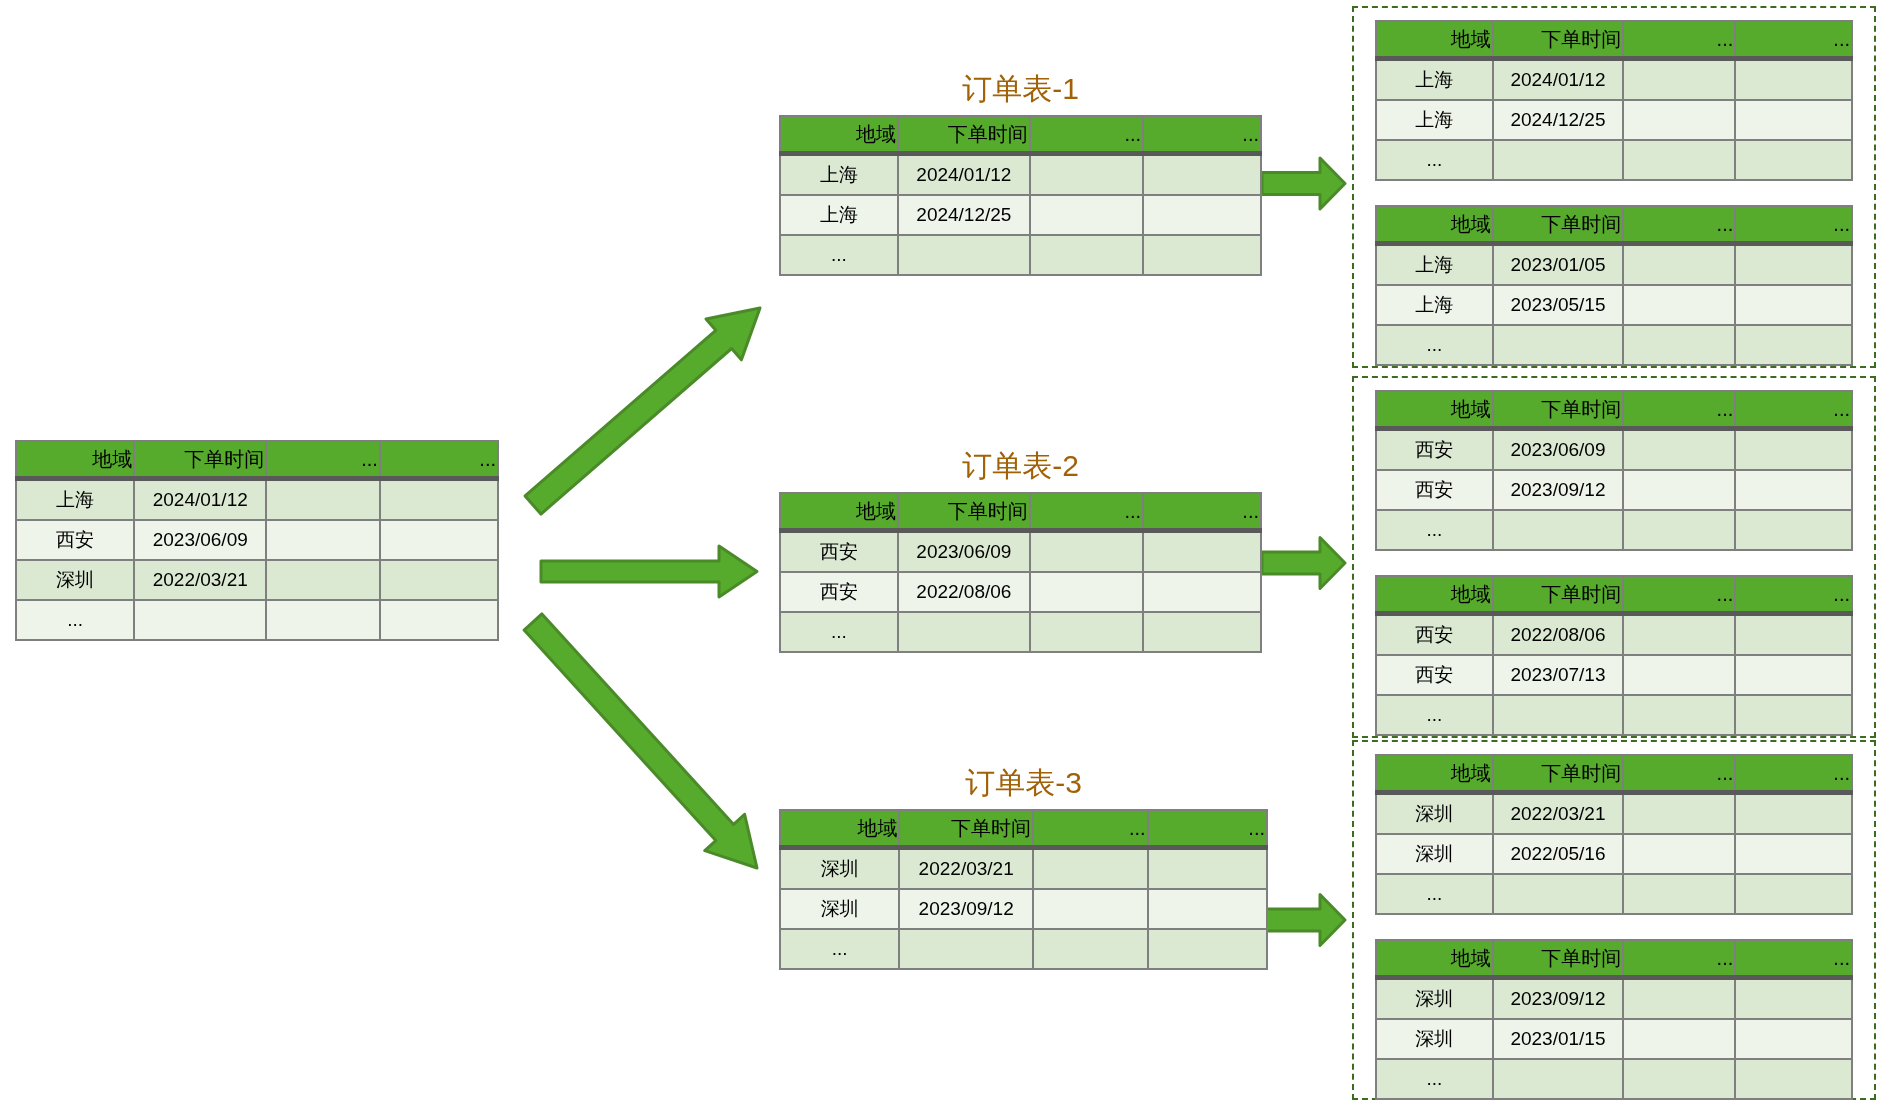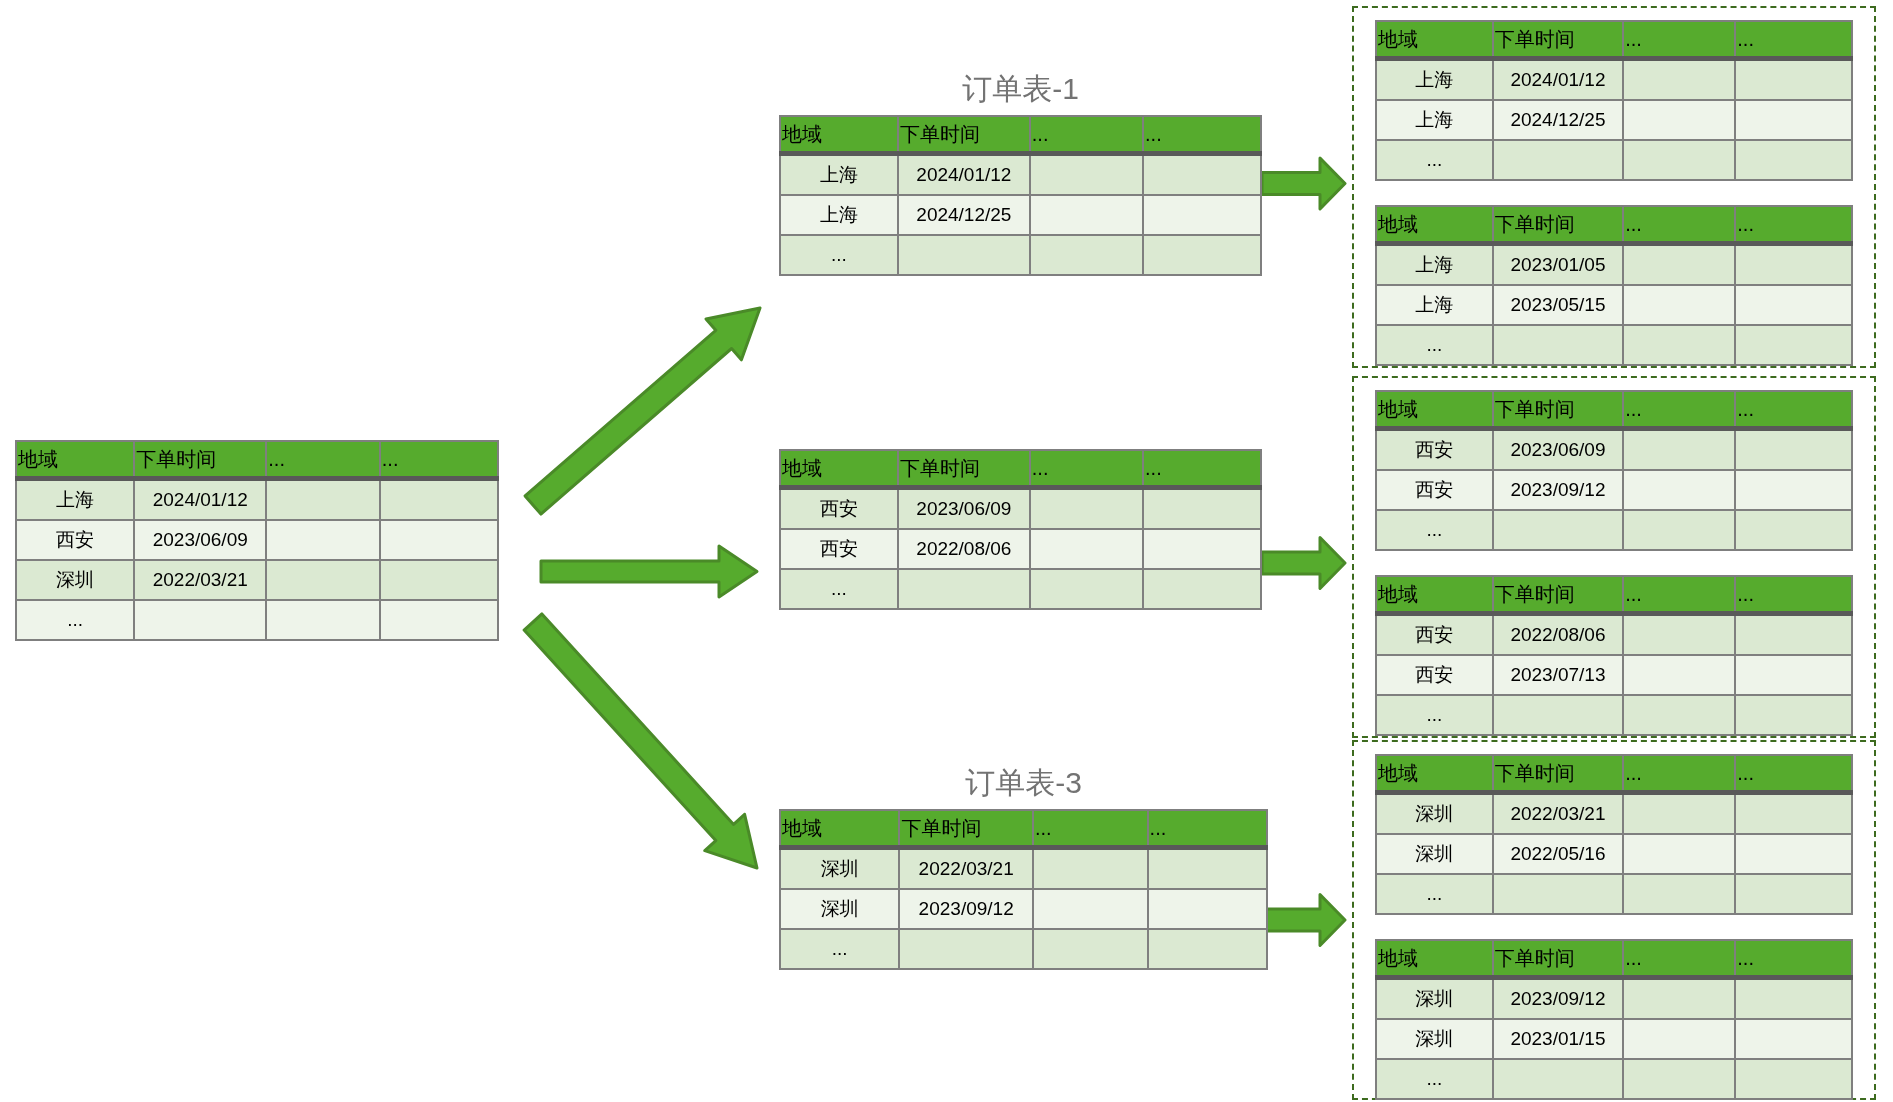--- a/index.html
+++ b/index.html
@@ -11,28 +11,28 @@
     --arrow-fill:#56ab2d;
     --arrow-stroke:#4a8a28;
     --box-border:#3d6b1f;
   }
   html,body{margin:0;padding:0;background:#fff;}
   body{font-family:"Liberation Sans","DejaVu Sans",sans-serif;color:#000;}
   .canvas{position:relative;width:1893px;height:1102px;background:#fff;overflow:hidden;}
   .arrows{position:absolute;left:0;top:0;width:1893px;height:1102px;pointer-events:none;}
 
   .tbl-block{position:absolute;}
-  .tbl-title{text-align:center;font-size:30px;line-height:34px;margin-bottom:9px;color:#737373;}
+  .tbl-title{text-align:center;font-size:30px;line-height:34px;margin-bottom:9px;color:#a16207;}
 
   .tbl table{border-collapse:collapse;width:100%;table-layout:fixed;background:#fff;}
   .tbl th{
     background:var(--green);
     border:2px solid var(--grid);
     border-bottom:5px solid var(--hsep);
-    height:32px;font-size:20px;font-weight:400;color:#000;text-align:left;
+    height:32px;font-size:20px;font-weight:400;color:#000;text-align:right;
   }
   .tbl td{
     border:2px solid var(--grid);
     height:36px;font-size:19px;text-align:center;color:#000;
     overflow:hidden;white-space:nowrap;
   }
   .tbl tbody tr:nth-child(odd){background:var(--row-odd);}
   .tbl tbody tr:nth-child(even){background:var(--row-even);}
   .tbl th:nth-child(1),.tbl td:nth-child(1){width:24.5%;}
   .tbl th:nth-child(2),.tbl td:nth-child(2){width:27.5%;}
@@ -137,20 +137,21 @@
               <td></td>
               <td></td>
               <td></td>
             </tr>
           </tbody>
         </table>
       </div>
   </div>
 
   <div class="tbl-block" style="left:779px;top:449px;width:483px;">
+    <div class="tbl-title">订单表-2</div>
     <div class="tbl">
         <table>
           <thead>
             <tr>
               <th>地域</th>
               <th>下单时间</th>
               <th>...</th>
               <th>...</th>
             </tr>
           </thead>

